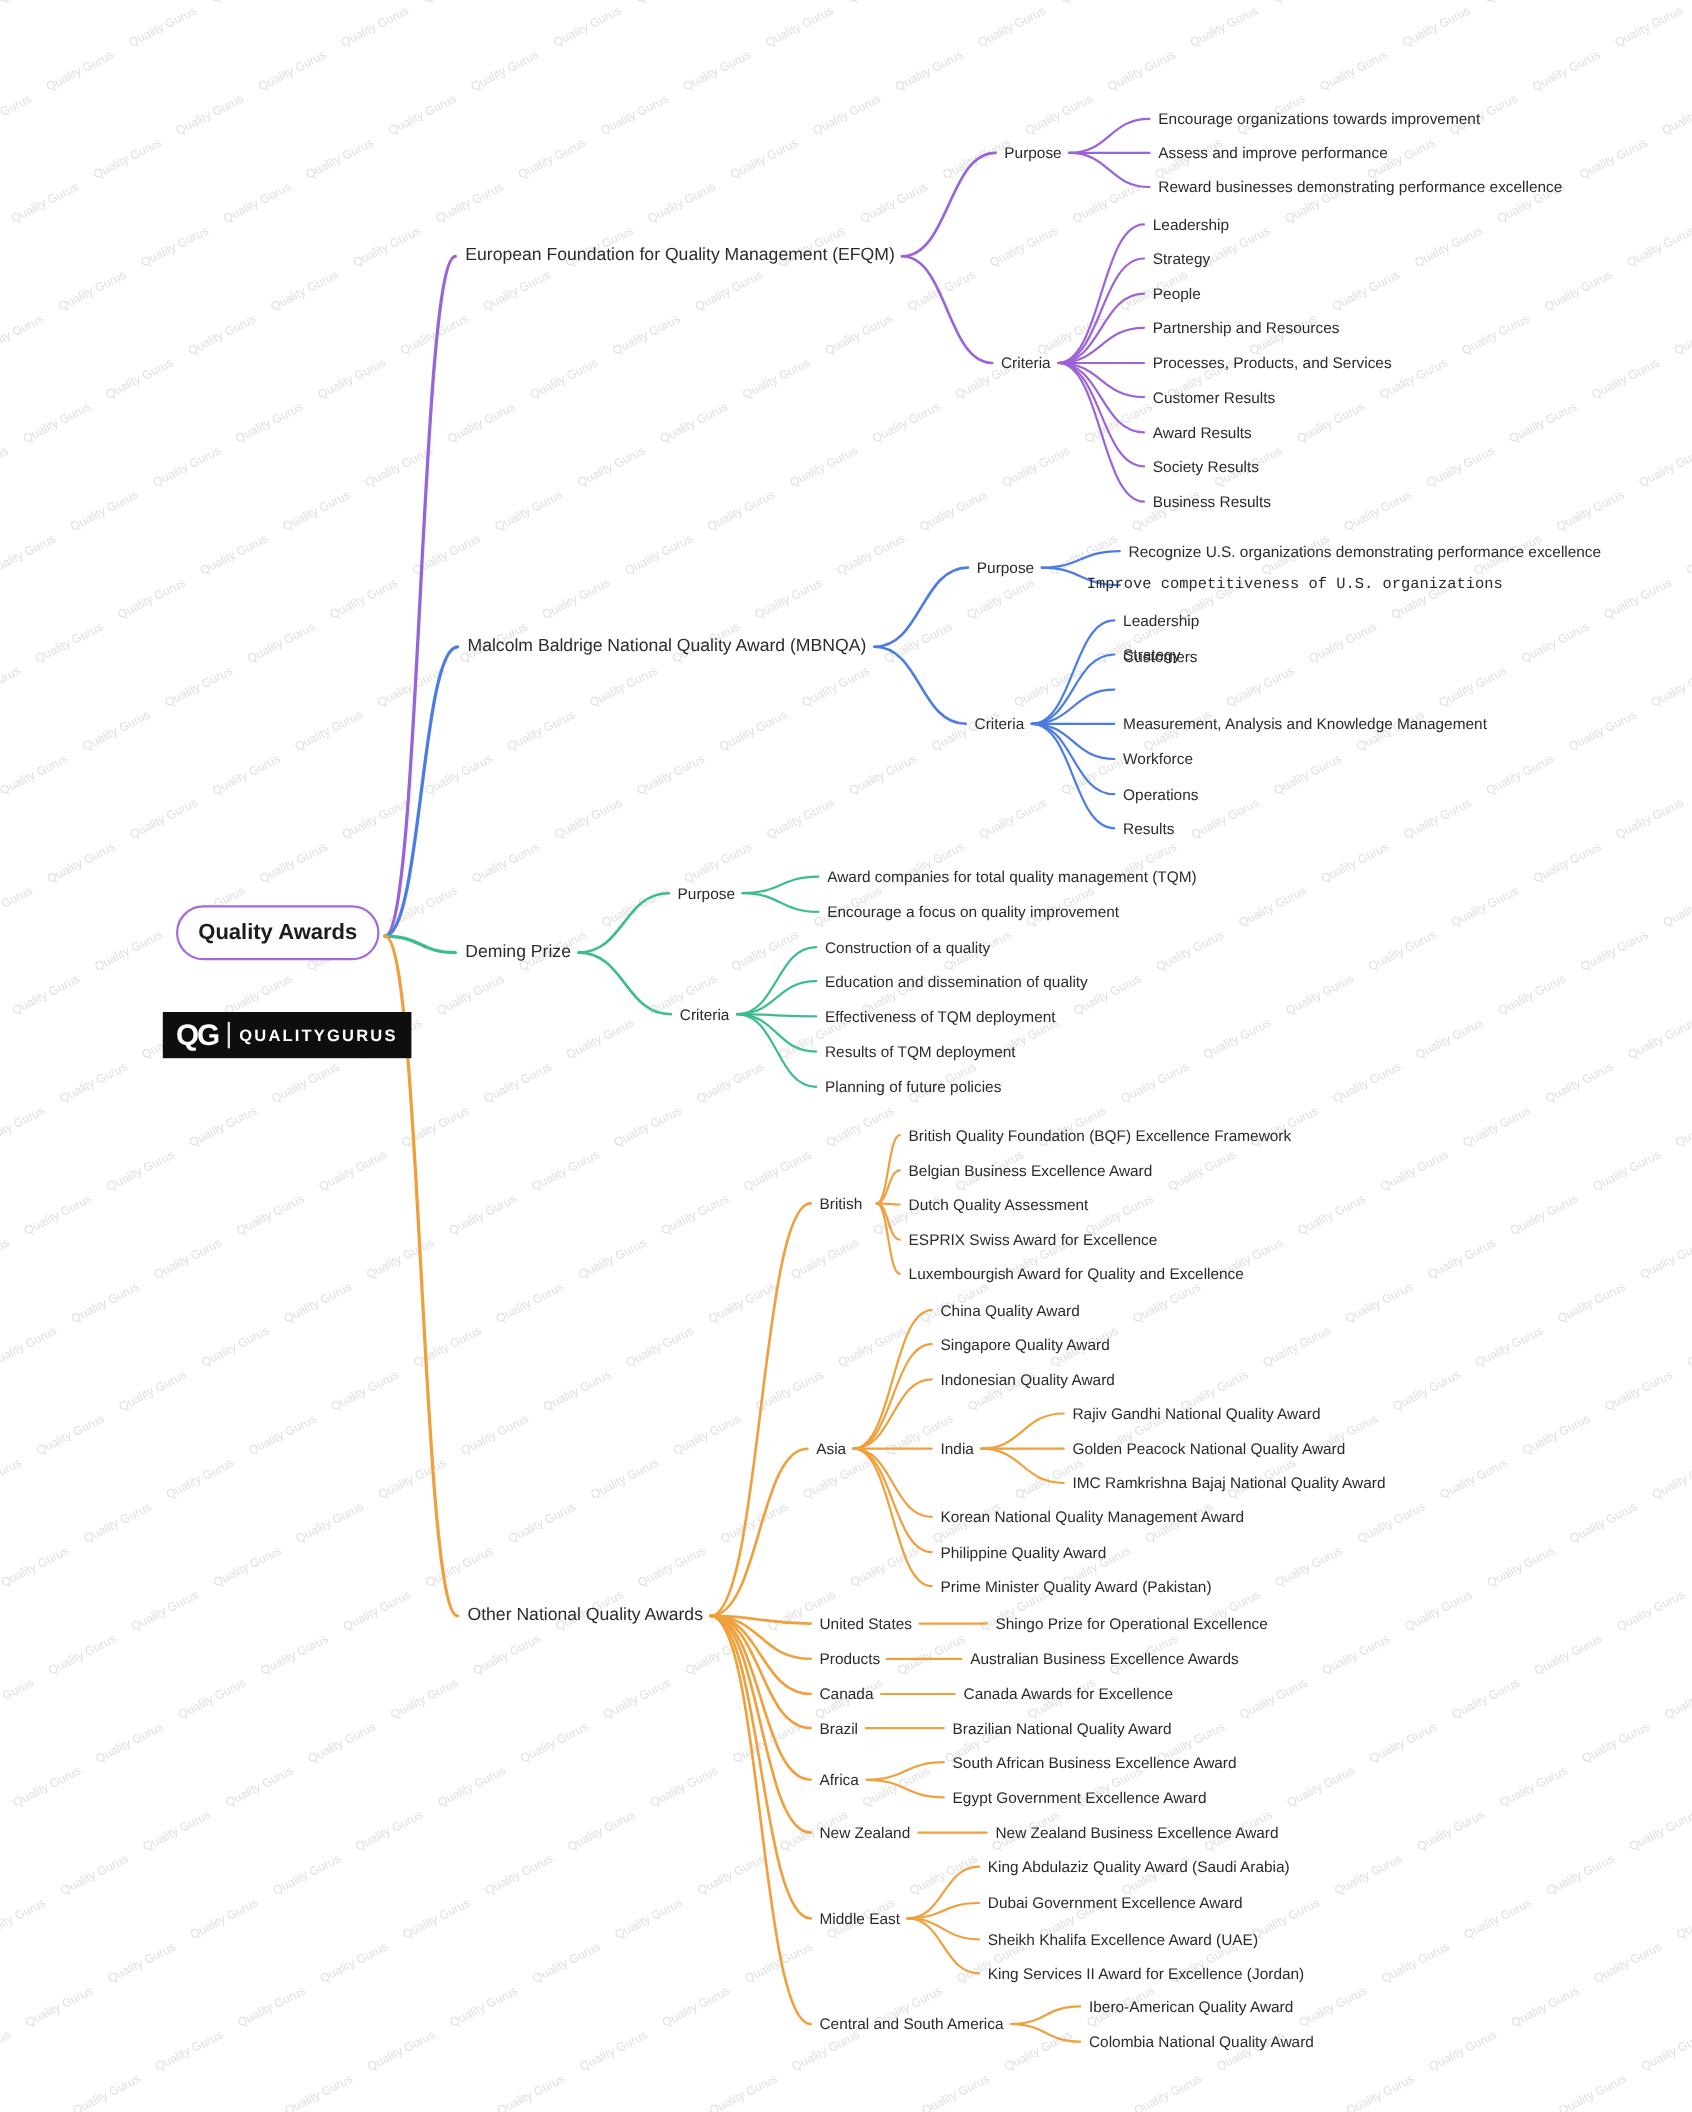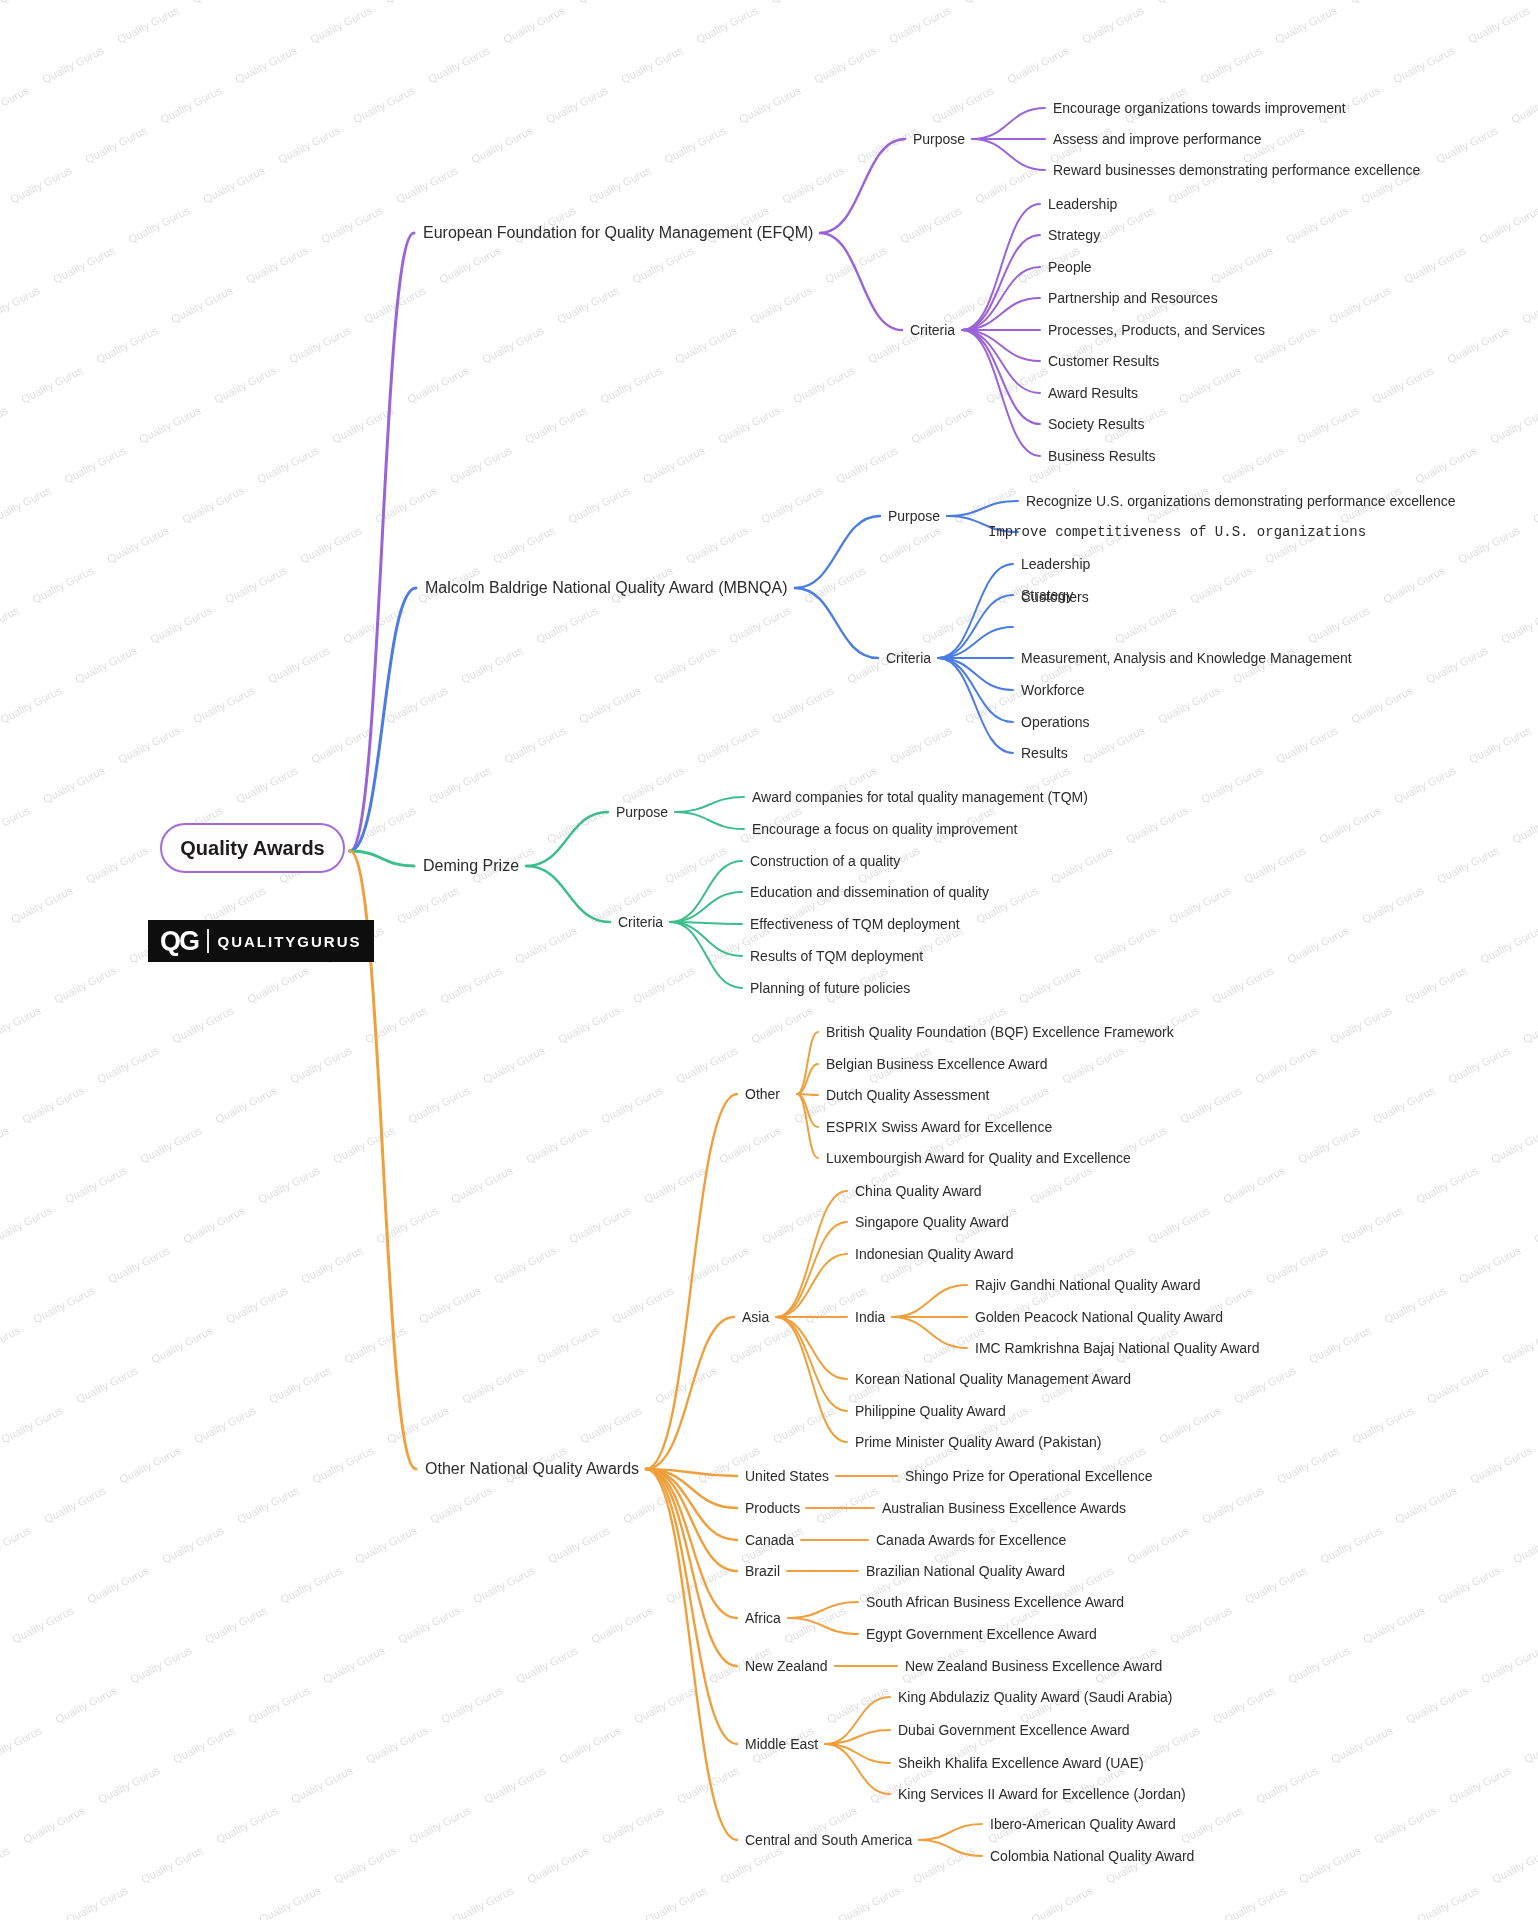--- a/index.html
+++ b/index.html
@@ -547,21 +547,21 @@
       <span class="nlabel d2" style="left: 616px; top: 812px;">Purpose</span>
       <span class="nlabel d3" style="left: 752px; top: 797px;">Award companies for total quality management (TQM)</span>
       <span class="nlabel d3" style="left: 752px; top: 829px;">Encourage a focus on quality improvement</span>
       <span class="nlabel d2" style="left: 618px; top: 922px;">Criteria</span>
       <span class="nlabel d3" style="left: 750px; top: 861px;">Construction of a quality</span>
       <span class="nlabel d3" style="left: 750px; top: 892px;">Education and dissemination of quality</span>
       <span class="nlabel d3" style="left: 750px; top: 924px;">Effectiveness of TQM deployment</span>
       <span class="nlabel d3" style="left: 750px; top: 956px;">Results of TQM deployment</span>
       <span class="nlabel d3" style="left: 750px; top: 988px;">Planning of future policies</span>
       <span class="nlabel d1" style="left: 425px; top: 1469px;">Other National Quality Awards</span>
-      <span class="nlabel d2" style="left: 745px; top: 1094px;">Other</span>
+      <span class="nlabel d2" style="left: 745px; top: 1094px;">British</span>
       <span class="nlabel d3" style="left: 826px; top: 1032px;">British Quality Foundation (BQF) Excellence Framework</span>
       <span class="nlabel d3" style="left: 826px; top: 1064px;">Belgian Business Excellence Award</span>
       <span class="nlabel d3" style="left: 826px; top: 1095px;">Dutch Quality Assessment</span>
       <span class="nlabel d3" style="left: 826px; top: 1127px;">ESPRIX Swiss Award for Excellence</span>
       <span class="nlabel d3" style="left: 826px; top: 1158px;">Luxembourgish Award for Quality and Excellence</span>
       <span class="nlabel d2" style="left: 742px; top: 1317px;">Asia</span>
       <span class="nlabel d3" style="left: 855px; top: 1191px;">China Quality Award</span>
       <span class="nlabel d3" style="left: 855px; top: 1222px;">Singapore Quality Award</span>
       <span class="nlabel d3" style="left: 855px; top: 1254px;">Indonesian Quality Award</span>
       <span class="nlabel d3" style="left: 855px; top: 1317px;">India</span>

